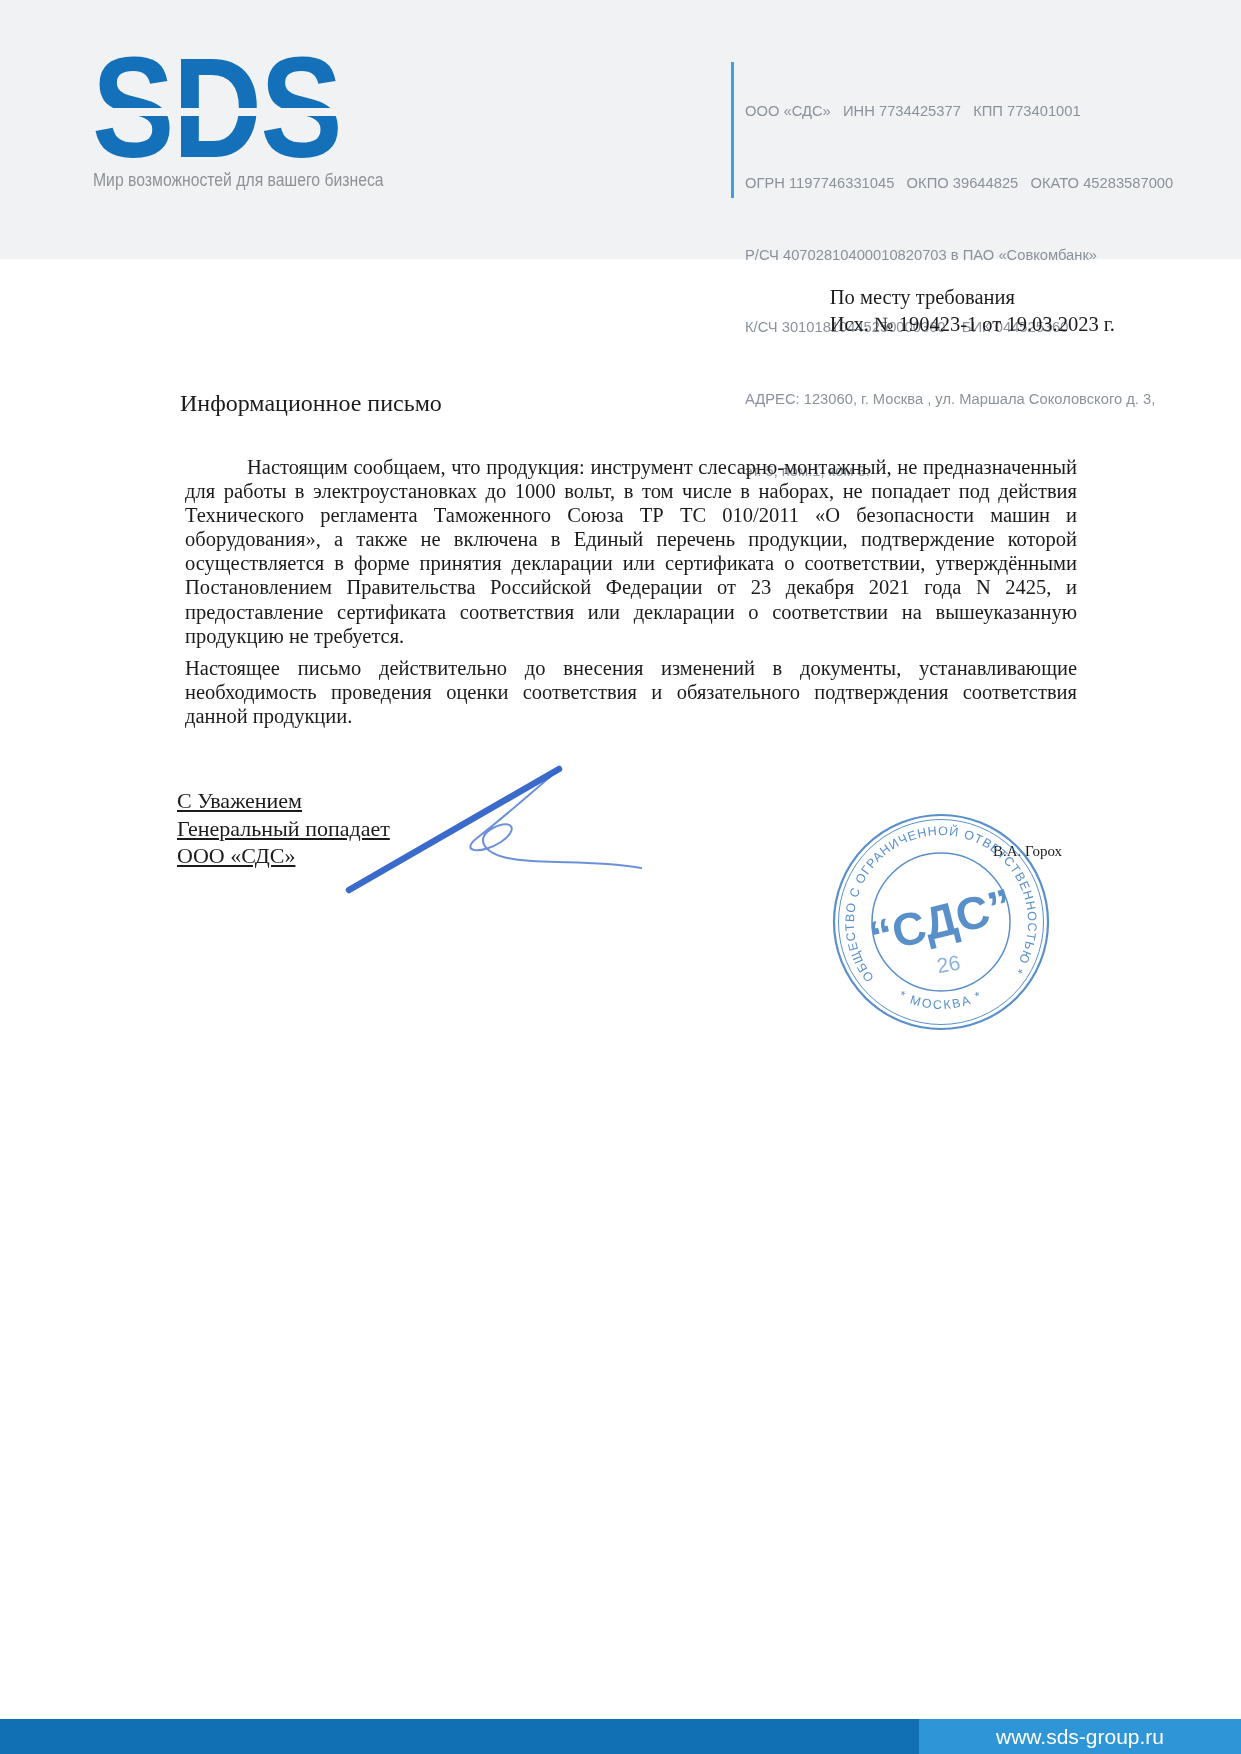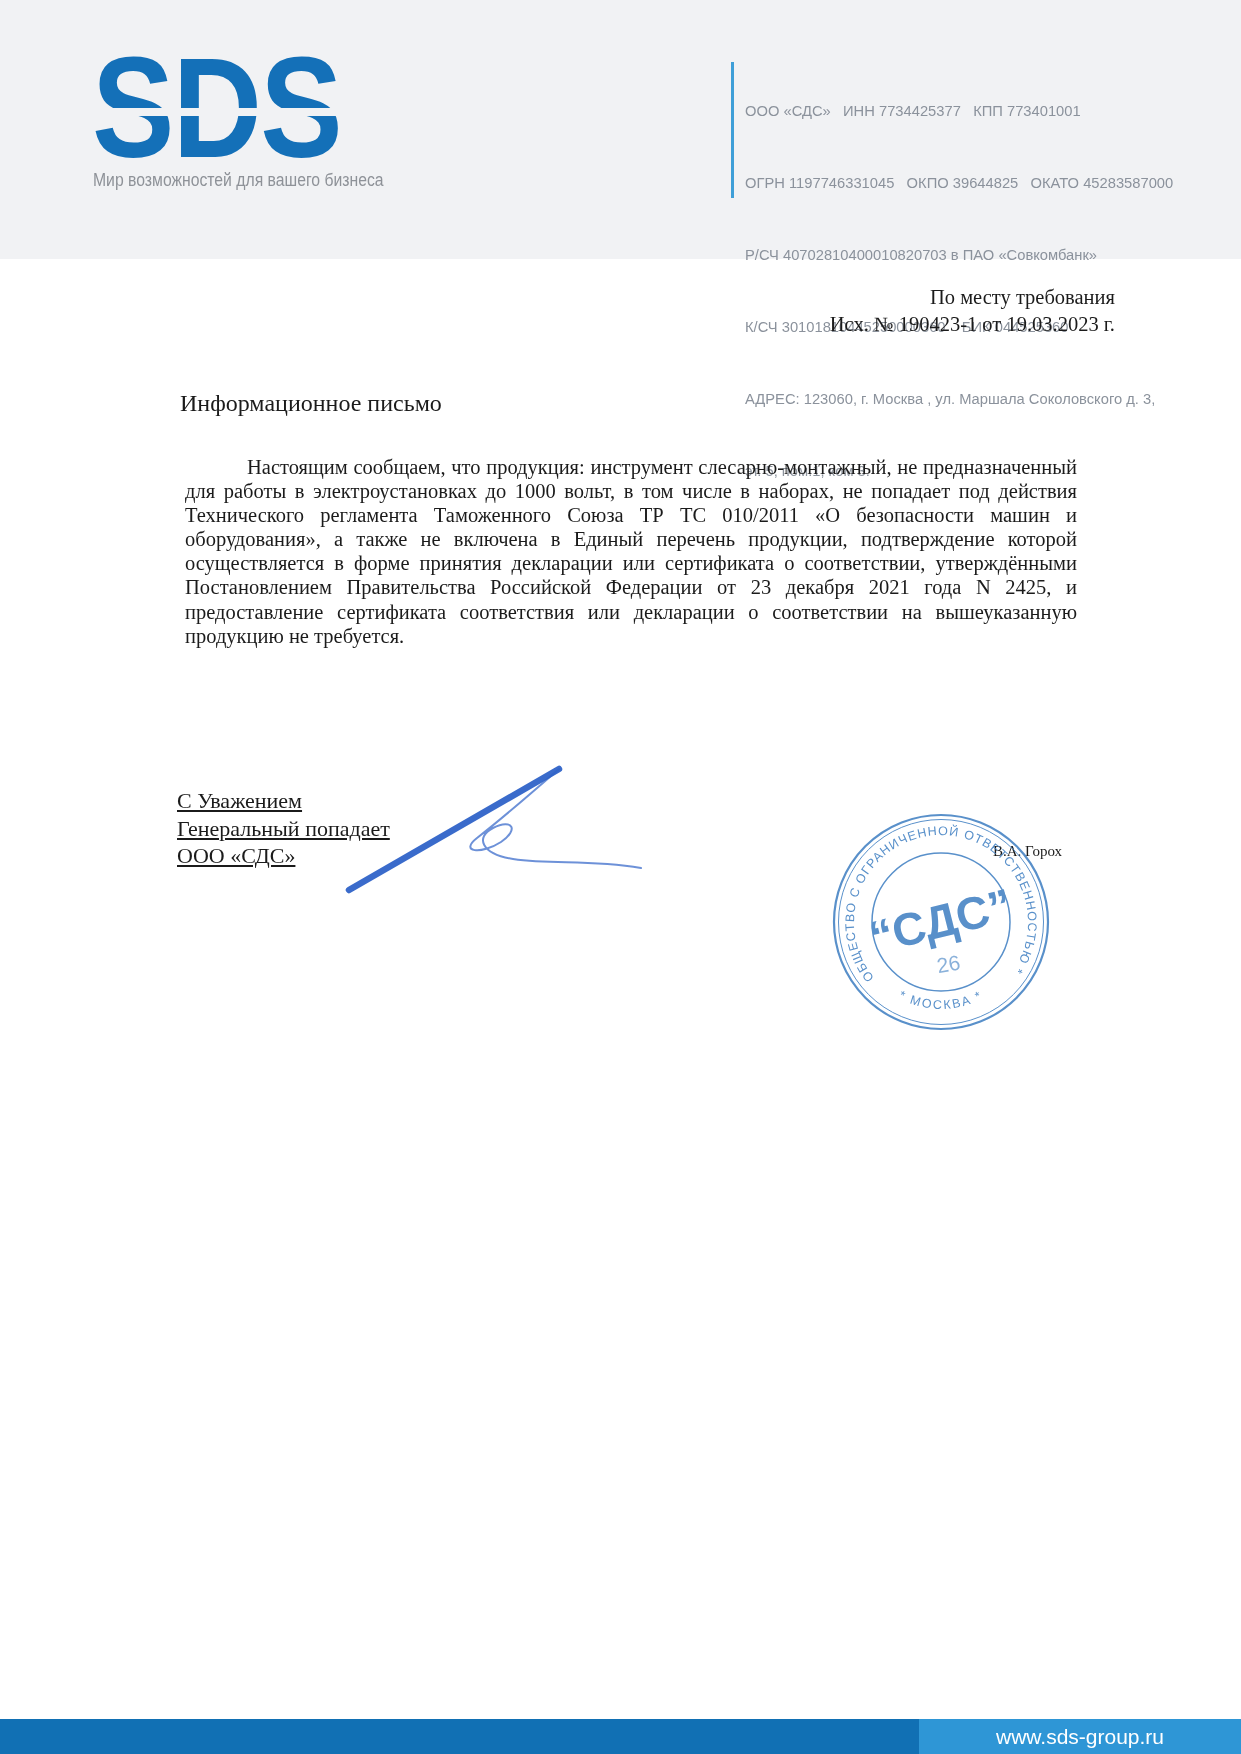--- a/index.html
+++ b/index.html
@@ -43,21 +43,21 @@
     position:absolute;left:745px;top:51px;
     font-family:"Liberation Sans", sans-serif;
     font-size:15.5px;line-height:24px;color:var(--company_text);
     white-space:pre;
     transform:scaleX(.95);transform-origin:left top;
   }
   
   .ref{
     position:absolute;right:126px;top:284px;
     font-size:20.5px;line-height:27px;color:var(--body_text);
-    text-align:right;white-space:nowrap;
+    text-align:left;white-space:nowrap;
   }
   .title{
     position:absolute;left:180px;right:115px;top:390px;
     font-size:24px;color:var(--body_text);
     text-align:left;
   }
   
   .bodytext{
     position:absolute;left:177px;top:447px;width:908px;
     font-size:20.5px;line-height:24.1px;color:var(--body_text);
@@ -118,20 +118,21 @@
 
   <div class="ref">
     <div>По месту требования</div>
     <div>Исх. № 190423-1 от 19.03.2023 г.</div>
   </div>
 
   <div class="title">Информационное письмо</div>
 
   <div class="bodytext">
     <p class="p1">Настоящим сообщаем, что продукция: инструмент слесарно-монтажный, не предназначенный для работы в электроустановках до 1000 вольт, в том числе в наборах, не попадает под действия Технического регламента Таможенного Союза ТР ТС 010/2011 «О безопасности машин и оборудования», а также не включена в Единый перечень продукции, подтверждение которой осуществляется в форме принятия декларации или сертификата о соответствии, утверждёнными Постановлением Правительства Российской Федерации от 23 декабря 2021 года N 2425, и предоставление сертификата соответствия или декларации о соответствии на вышеуказанную продукцию не требуется.</p>
+    <p class="p2">Настоящее письмо действительно до внесения изменений в документы, устанавливающие необходимость проведения оценки соответствия и обязательного подтверждения соответствия данной продукции.</p>
   </div>
 
   <div class="sigblock">
     <div>С Уважением</div>
     <div>Генеральный попадает</div>
     <div>ООО «СДС»</div>
   </div>
 
   <svg class="signature" viewBox="0 0 320 135" fill="none">
     <path d="M 14 128 L 224 7" stroke="currentColor" stroke-width="6.5" stroke-linecap="round" opacity="0.95"></path>

